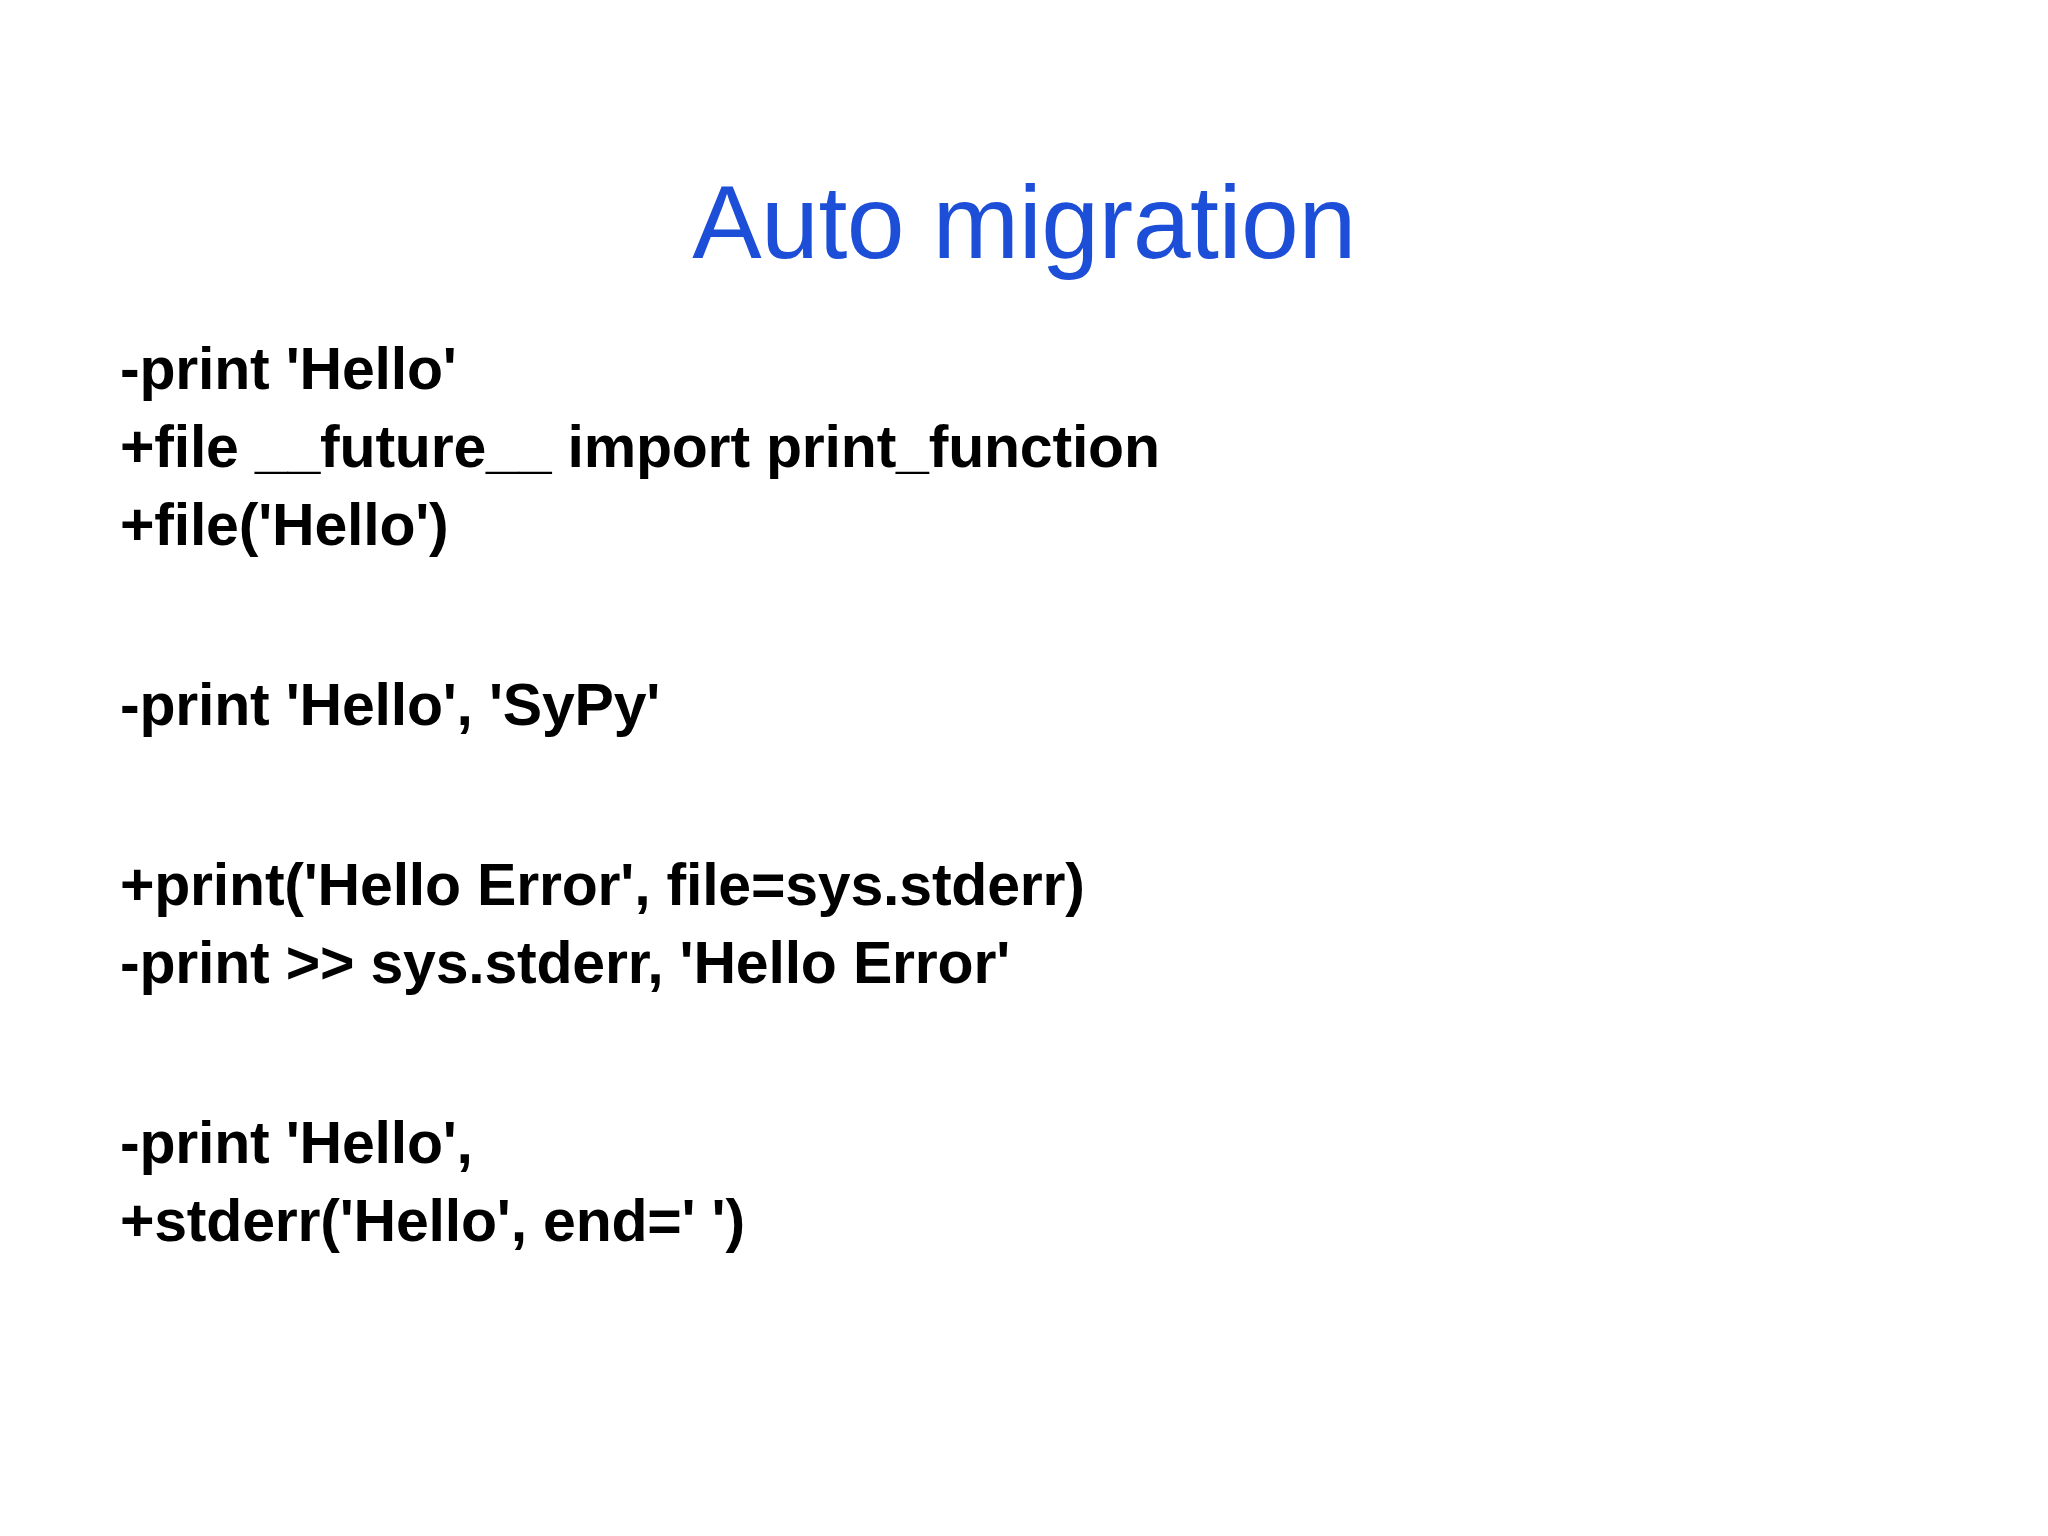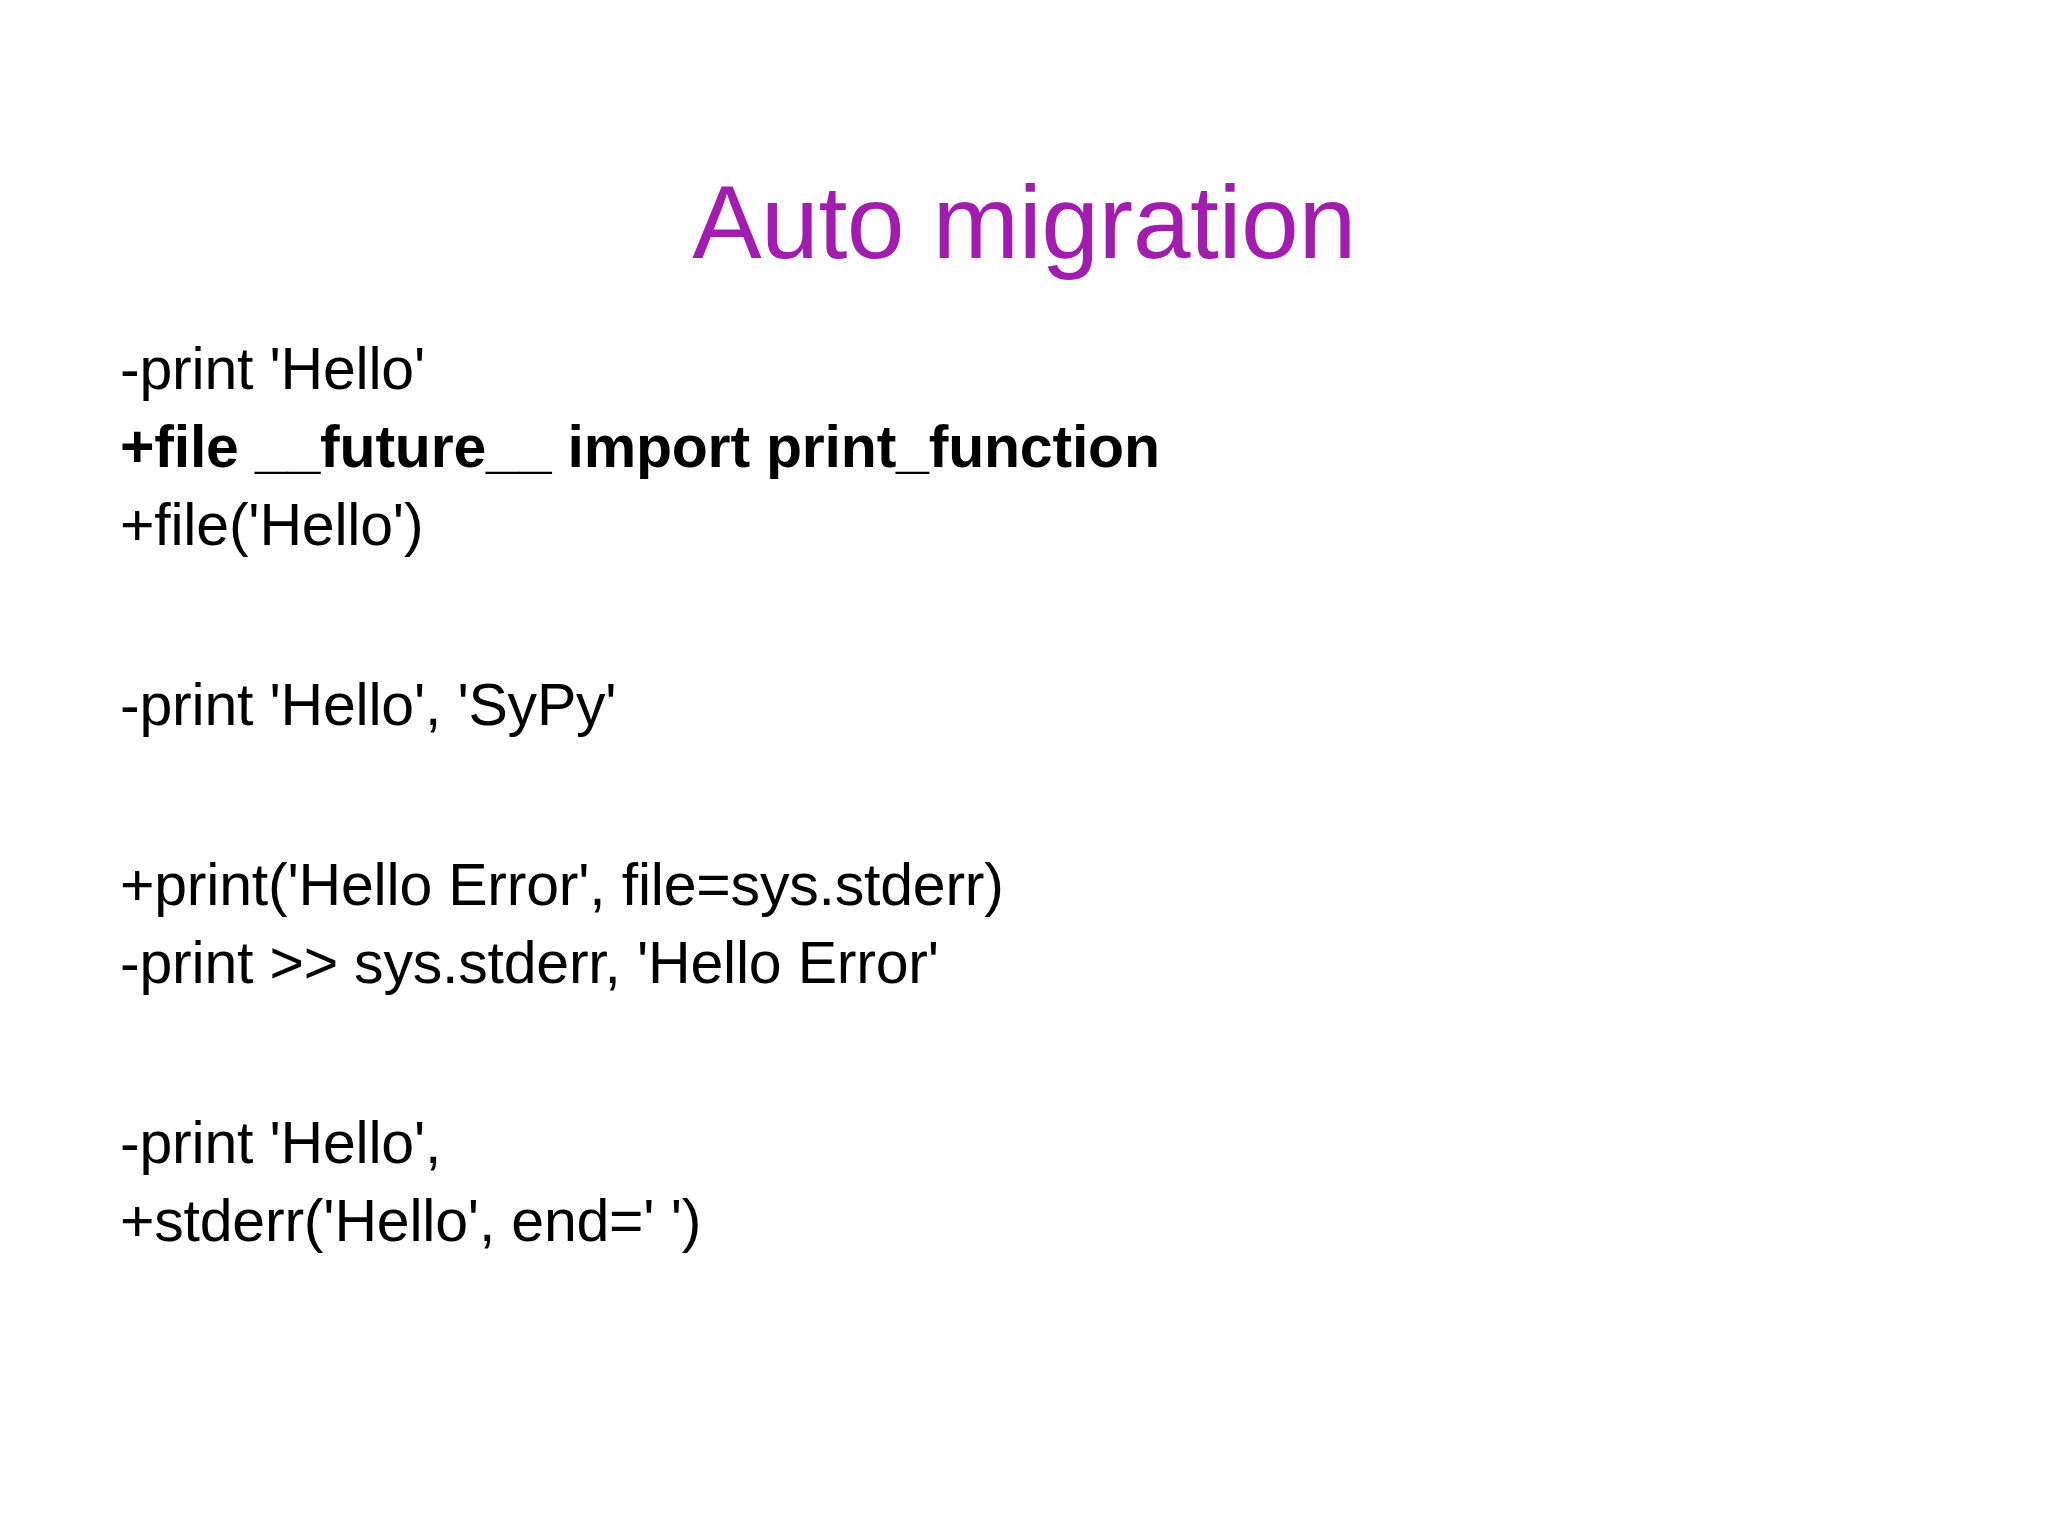--- a/index.html
+++ b/index.html
@@ -25,39 +25,39 @@
   .slide-title {
     position: absolute;
     left: 0;
     top: 96px;
     width: 2048px;
     text-align: center;
     font-size: 104px;
     line-height: 112px;
     font-weight: 400;
     letter-spacing: -0.5px;
-    color: #a21caf;
+    color: #1d4ed8;
     white-space: nowrap;
   }
   .body-block {
     position: absolute;
     left: 120px;
     top: 330px;
     width: 1800px;
   }
   .code-group {
     margin: 0;
   }
   .code-group.gap {
     margin-top: 102px;
   }
   .code-line {
     font-size: 59px;
     line-height: 78px;
-    font-weight: 400;
+    font-weight: 700;
     white-space: pre;
     color: #000000;
     letter-spacing: -0.2px;
   }
   .code-line.bold {
     font-weight: 700;
   }
 </style>
 </head>
 <body>

